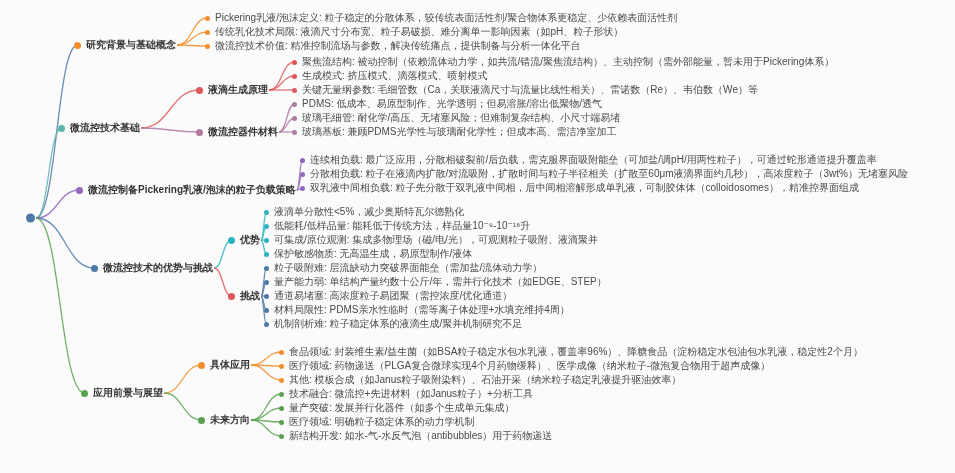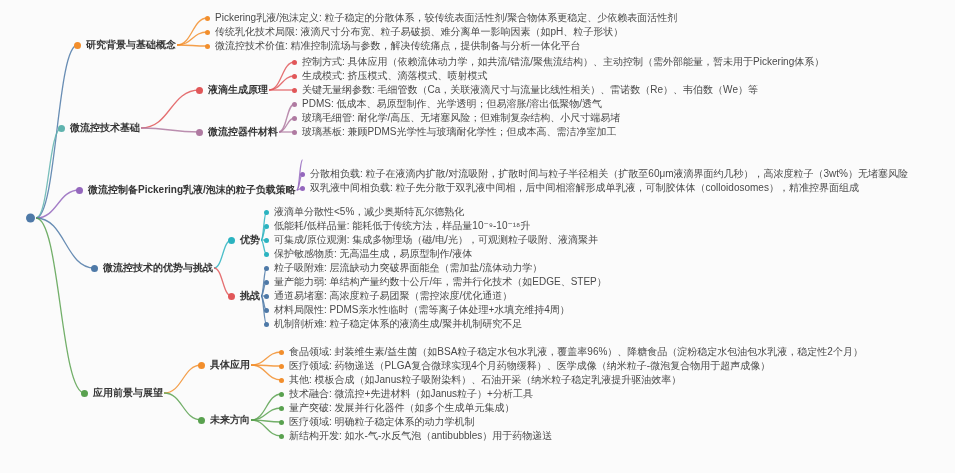--- a/index.html
+++ b/index.html
@@ -106,21 +106,21 @@
     <span class="dot" style="background-color: rgb(225, 87, 89);"></span>
     <span class="label">液滴生成原理</span>
   </div>
   <div class="node l2" id="n-b1c1" style="left:196px;top:132px">
     <span class="dot" style="background-color: rgb(175, 122, 161);"></span>
     <span class="label">微流控器件材料</span>
   </div>
 
   <div class="node leaf" style="left:292px;top:62px">
     <span class="dot" style="background-color: rgb(225, 87, 89);"></span>
-    <span class="label">控制方式: 具体应用（依赖流体动力学，如共流/错流/聚焦流结构）、主动控制（需外部能量，暂未用于Pickering体系）</span>
+    <span class="label">聚焦流结构: 被动控制（依赖流体动力学，如共流/错流/聚焦流结构）、主动控制（需外部能量，暂未用于Pickering体系）</span>
   </div>
   <div class="node leaf" style="left:292px;top:76px">
     <span class="dot" style="background-color: rgb(225, 87, 89);"></span>
     <span class="label">生成模式: 挤压模式、滴落模式、喷射模式</span>
   </div>
   <div class="node leaf" style="left:292px;top:90px">
     <span class="dot" style="background-color: rgb(225, 87, 89);"></span>
     <span class="label">关键无量纲参数: 毛细管数（Ca，关联液滴尺寸与流量比线性相关）、雷诺数（Re）、韦伯数（We）等</span>
   </div>
 
@@ -130,20 +130,24 @@
   </div>
   <div class="node leaf" style="left:292px;top:118px">
     <span class="dot" style="background-color: rgb(175, 122, 161);"></span>
     <span class="label">玻璃毛细管: 耐化学/高压、无堵塞风险；但难制复杂结构、小尺寸端易堵</span>
   </div>
   <div class="node leaf" style="left:292px;top:132px">
     <span class="dot" style="background-color: rgb(175, 122, 161);"></span>
     <span class="label">玻璃基板: 兼顾PDMS光学性与玻璃耐化学性；但成本高、需洁净室加工</span>
   </div>
 
+  <div class="node leaf" style="left:300px;top:160px">
+    <span class="dot" style="background-color: rgb(148, 103, 189);"></span>
+    <span class="label">连续相负载: 最广泛应用，分散相破裂前/后负载，需克服界面吸附能垒（可加盐/调pH/用两性粒子），可通过蛇形通道提升覆盖率</span>
+  </div>
   <div class="node leaf" style="left:300px;top:174px">
     <span class="dot" style="background-color: rgb(148, 103, 189);"></span>
     <span class="label">分散相负载: 粒子在液滴内扩散/对流吸附，扩散时间与粒子半径相关（扩散至60μm液滴界面约几秒），高浓度粒子（3wt%）无堵塞风险</span>
   </div>
   <div class="node leaf" style="left:300px;top:188px">
     <span class="dot" style="background-color: rgb(148, 103, 189);"></span>
     <span class="label">双乳液中间相负载: 粒子先分散于双乳液中间相，后中间相溶解形成单乳液，可制胶体体（colloidosomes），精准控界面组成</span>
   </div>
 
   <div class="node l2" id="n-b3c0" style="left:228px;top:240px">

